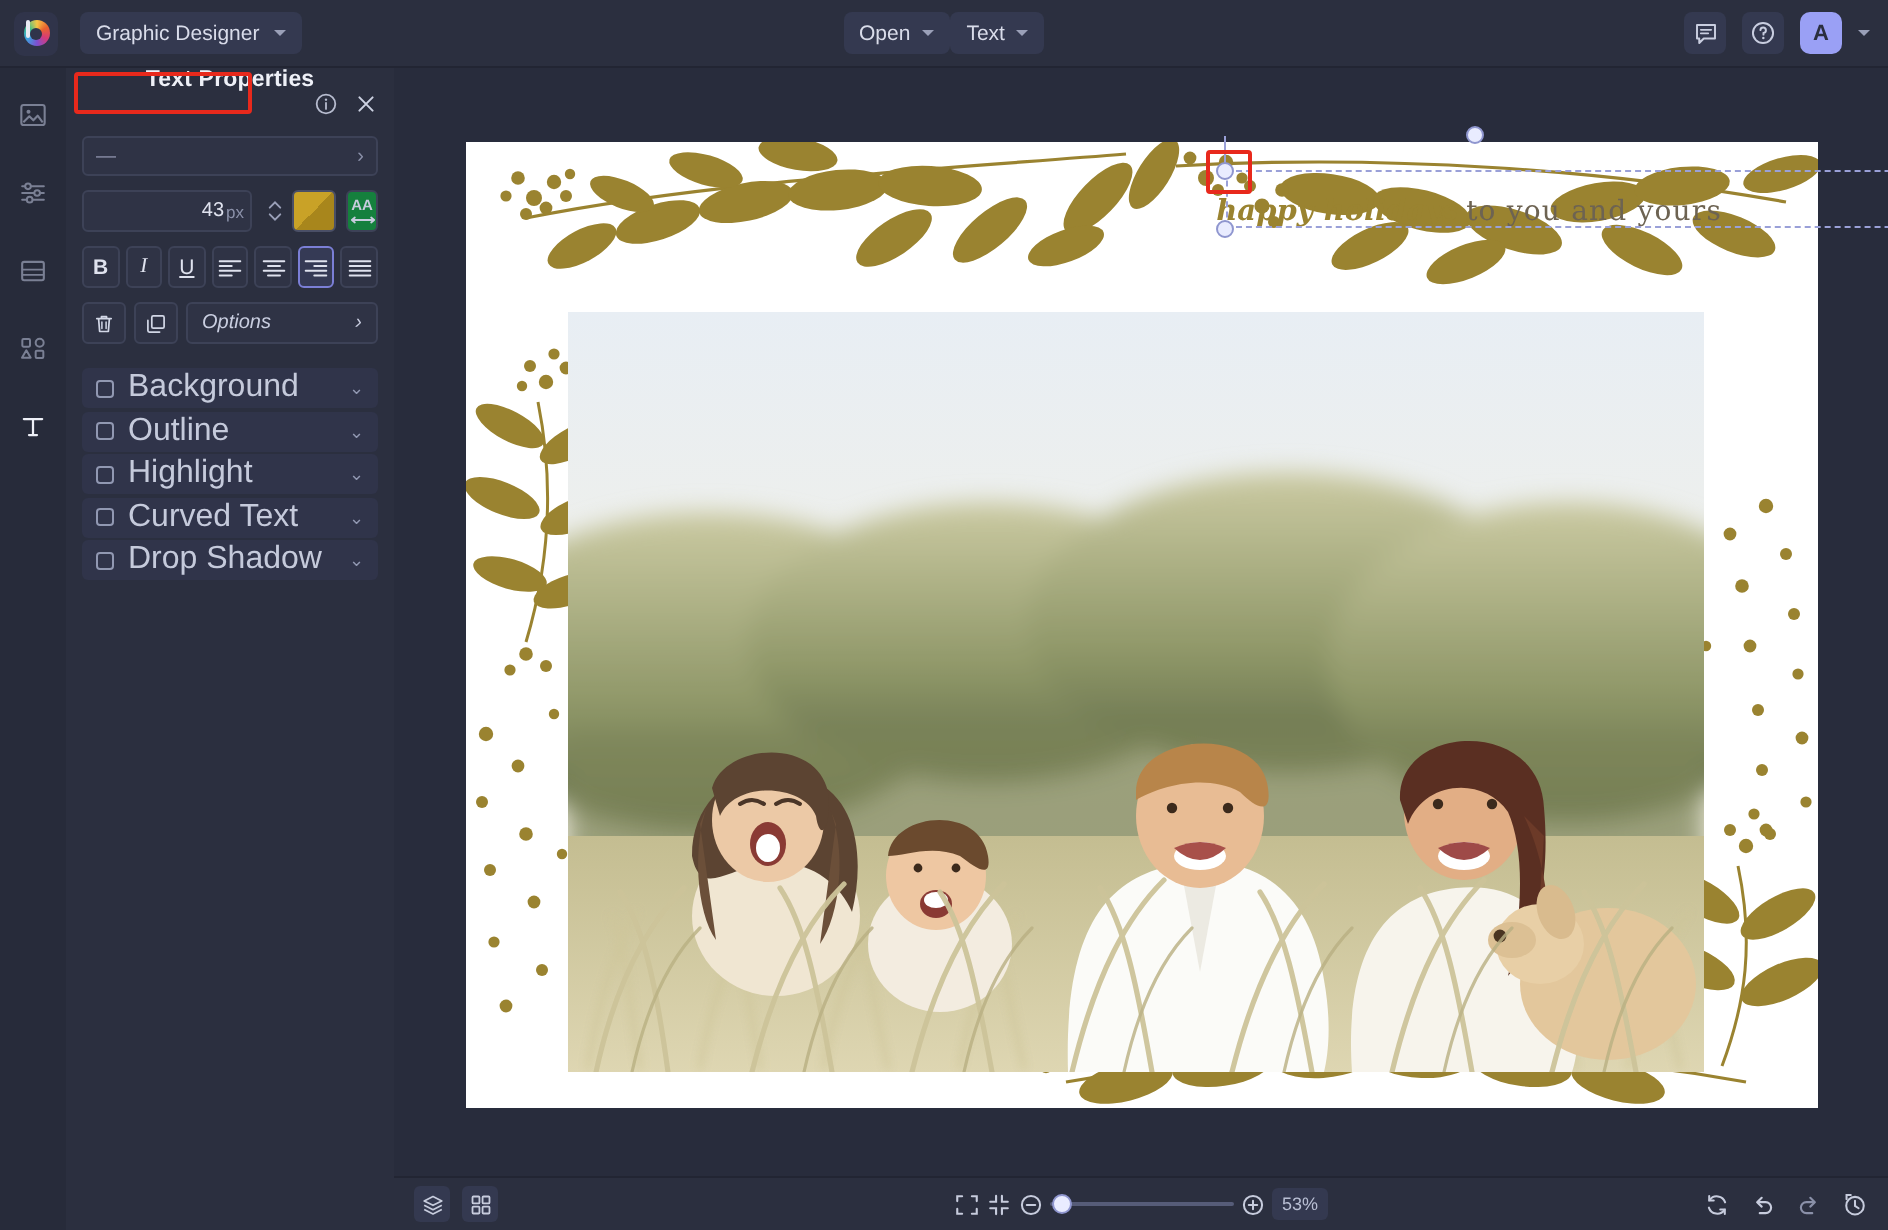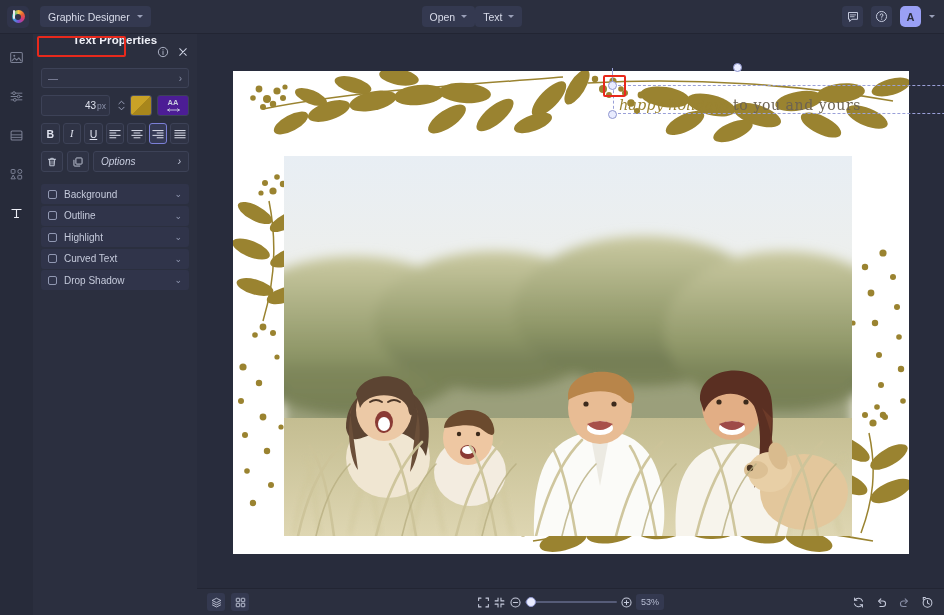--- a/index.html
+++ b/index.html
@@ -93,21 +93,21 @@
     display:flex; align-items:center; justify-content:flex-end; padding:0 3px 0 6px;
     font-size:10px; color:#dfe2ee; cursor:text;
   }
   .num-field .unit { color:#8a90a8; font-size:8.5px; margin-left:1px; }
   .spin { display:flex; flex-direction:column; justify-content:center; margin-left:3px; gap:1px; cursor:pointer; }
   .sw {
     width:22px;height:21px;border-radius:3px;border:1px solid #4a4f66;cursor:pointer;
     background:linear-gradient(135deg,#c9a227 0 50%, #a8861c 50% 100%);
   }
   .aa-btn {
-    width:32px;height:21px;border:1px solid #3d4257;border-radius:3px;background:#4c1d95;
+    width:16px;height:21px;border:1px solid #3d4257;border-radius:3px;background:#15803d;
     display:flex;flex-direction:column;align-items:center;justify-content:center;gap:1px;cursor:pointer;
     font-size:7.5px;color:#c7ccdd;font-weight:700;line-height:1;
   }
 
   .tools { display:flex; gap:3px; margin-top:7px; }
   .tool {
     flex:1; height:21px; border:1px solid #3d4257; border-radius:3px; background:#2f3345;
     display:flex; align-items:center; justify-content:center; cursor:pointer;
     font-size:10.5px; color:#dfe2ee;
   }
@@ -123,21 +123,21 @@
     display:flex; align-items:center; padding:0 7px; font-size:10px; color:#c9cee0; cursor:pointer;
   }
   .opt-btn .chev { margin-left:auto; }
 
   .acc-list { margin-top:12px; display:flex; flex-direction:column; gap:1.5px; }
   .acc {
     height:20px; background:#30344a; border-radius:3px; display:flex; align-items:center;
     padding:0 7px; gap:7px; cursor:pointer;
   }
   .cb { width:9px;height:9px;border:1px solid #9198b2;border-radius:2px;flex:none; }
-  .acc-label { font-size:10px; color:#c5cadb; }
+  .acc-label { font-size:16px; color:#c5cadb; }
   .acc .chev { margin-left:auto; color:#9198b2; font-size:9px; }
 
   
   .canvas-area {
     position:absolute; left:197px; top:34px; right:0; bottom:27px;
     background:#282c3c; overflow:hidden;
   }
   .card {
     position:absolute; left:36px; top:37px; width:676px; height:483px;
     background:#ffffff; overflow:hidden;
@@ -145,21 +145,21 @@
   .card svg.deco { position:absolute; inset:0; width:100%; height:100%; }
   .photo {
     position:absolute; left:51px; top:85px; width:568px; height:380px;
     overflow:hidden; background:#cfd6c9;
   }
   .photo svg { width:100%; height:100%; display:block; }
 
   .card-text {
     position:absolute; white-space:nowrap; color:#6b5b2a;
   }
-  .t-script { font-family:"DejaVu Serif", serif; font-style:italic; color:#9a8330; }
+  .t-script { font-family:"DejaVu Serif", serif; font-style:italic; color:#9a8330;font-weight:bold; }
   .t-serif  { font-family:"DejaVu Serif", serif; color:#6d6352; letter-spacing:.6px; }
 
   #hh { right:48px; top:26px; font-size:14px; }
   #hh .t-script { font-size:14.5px; }
   #sg { left:48px; top:443px; font-size:13.5px; }
   #sg .t-script { font-size:14px; }
 
   
   .sel-box {
     position:absolute; border:1px dashed #9aa0d8; box-sizing:border-box;

